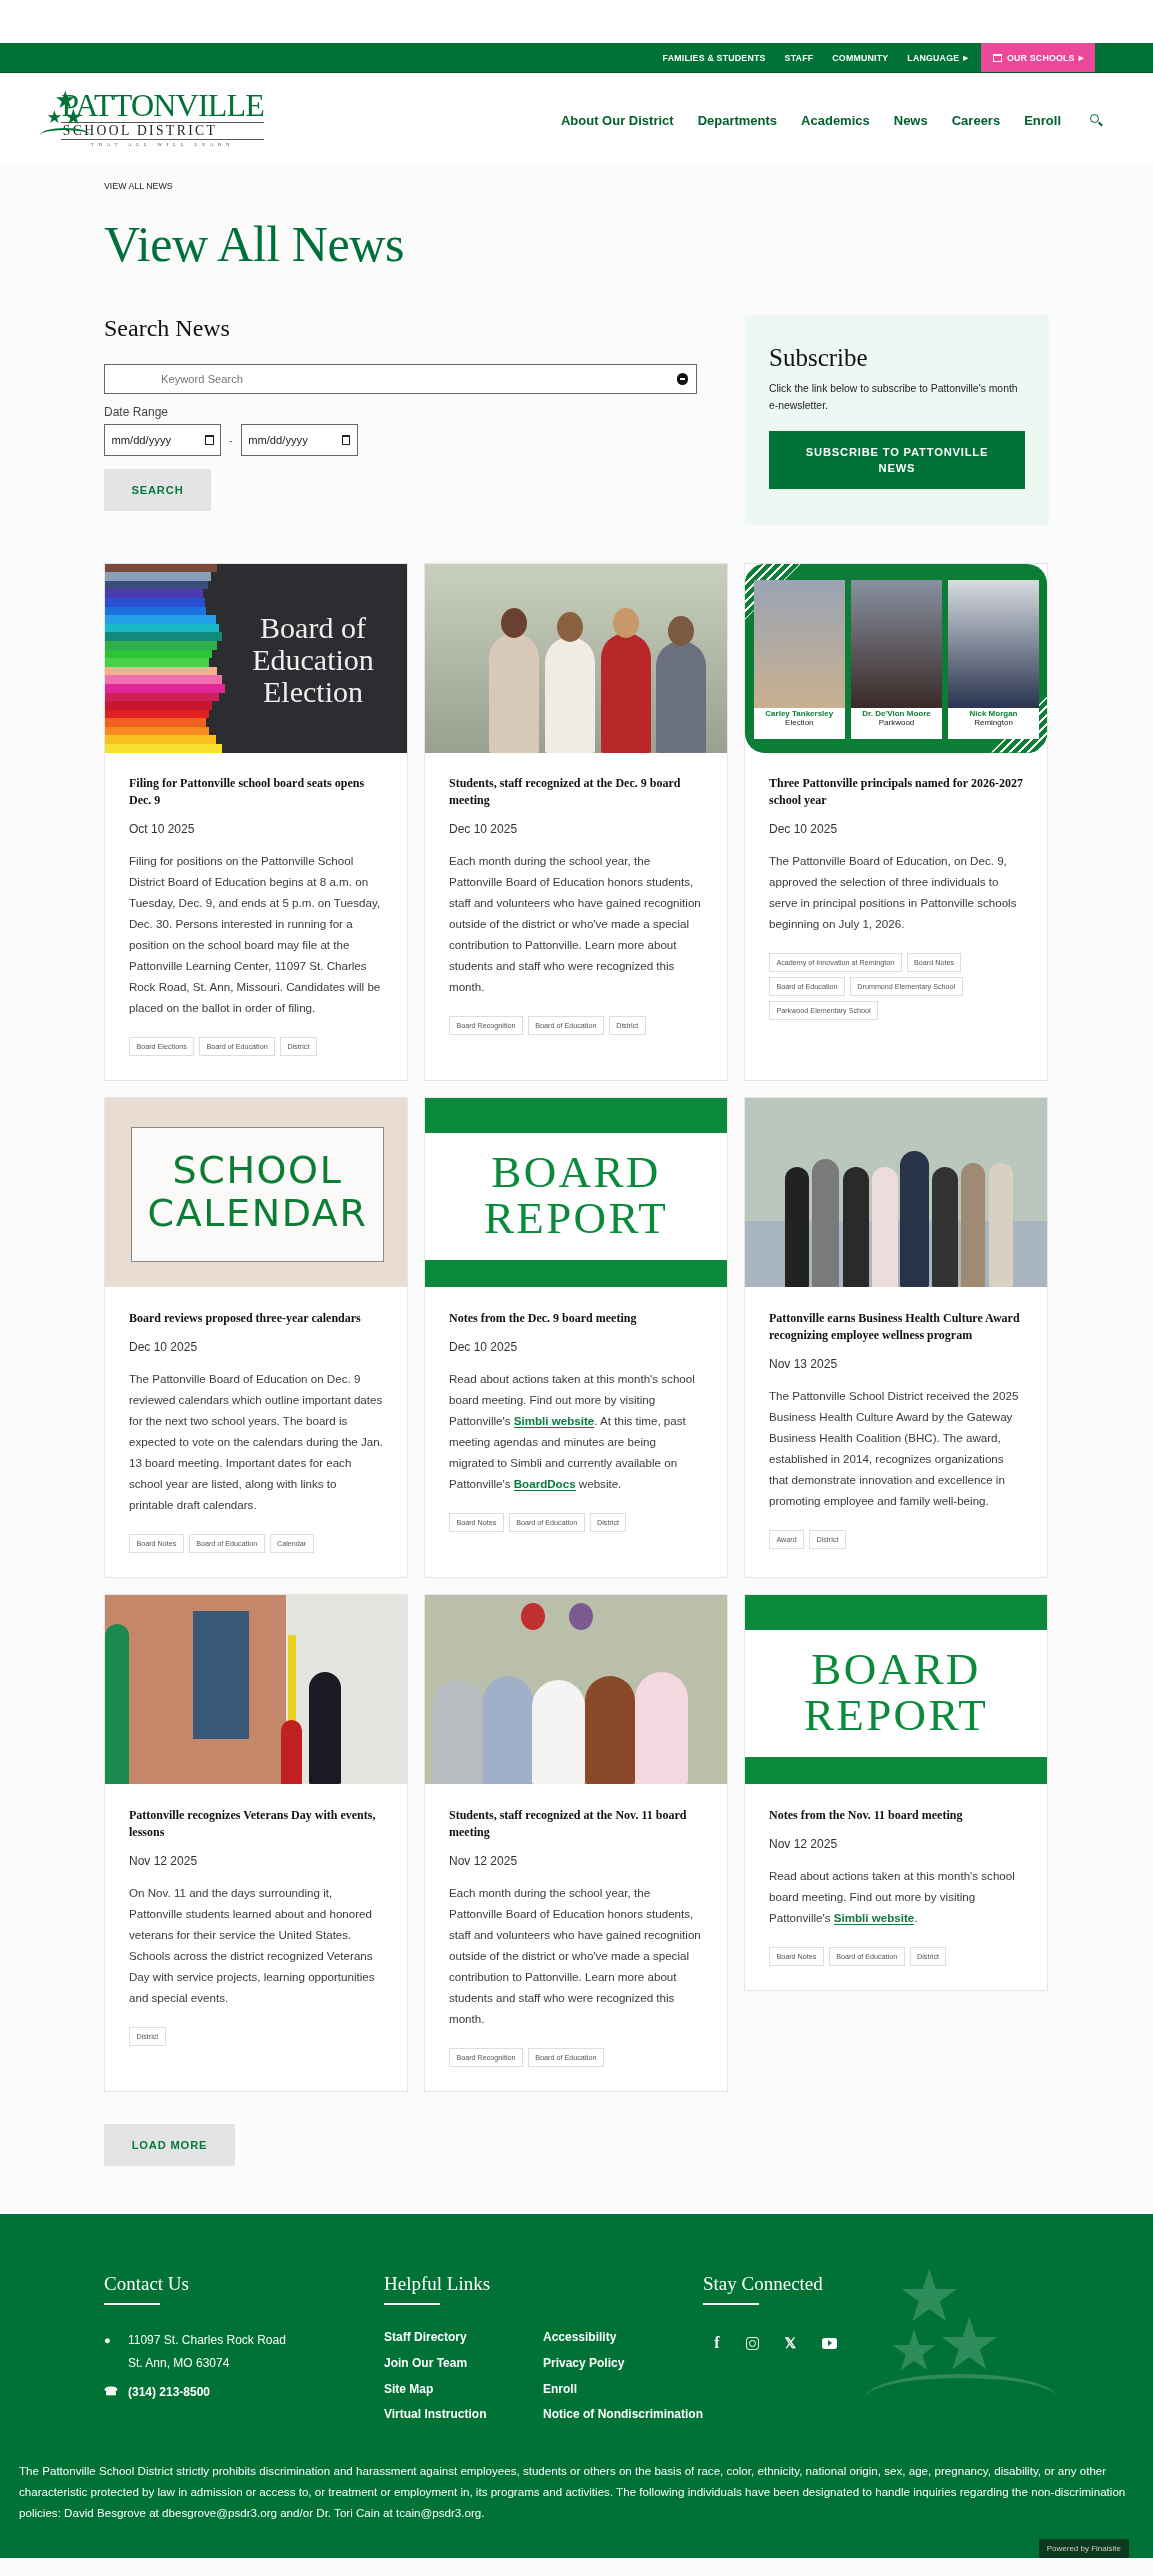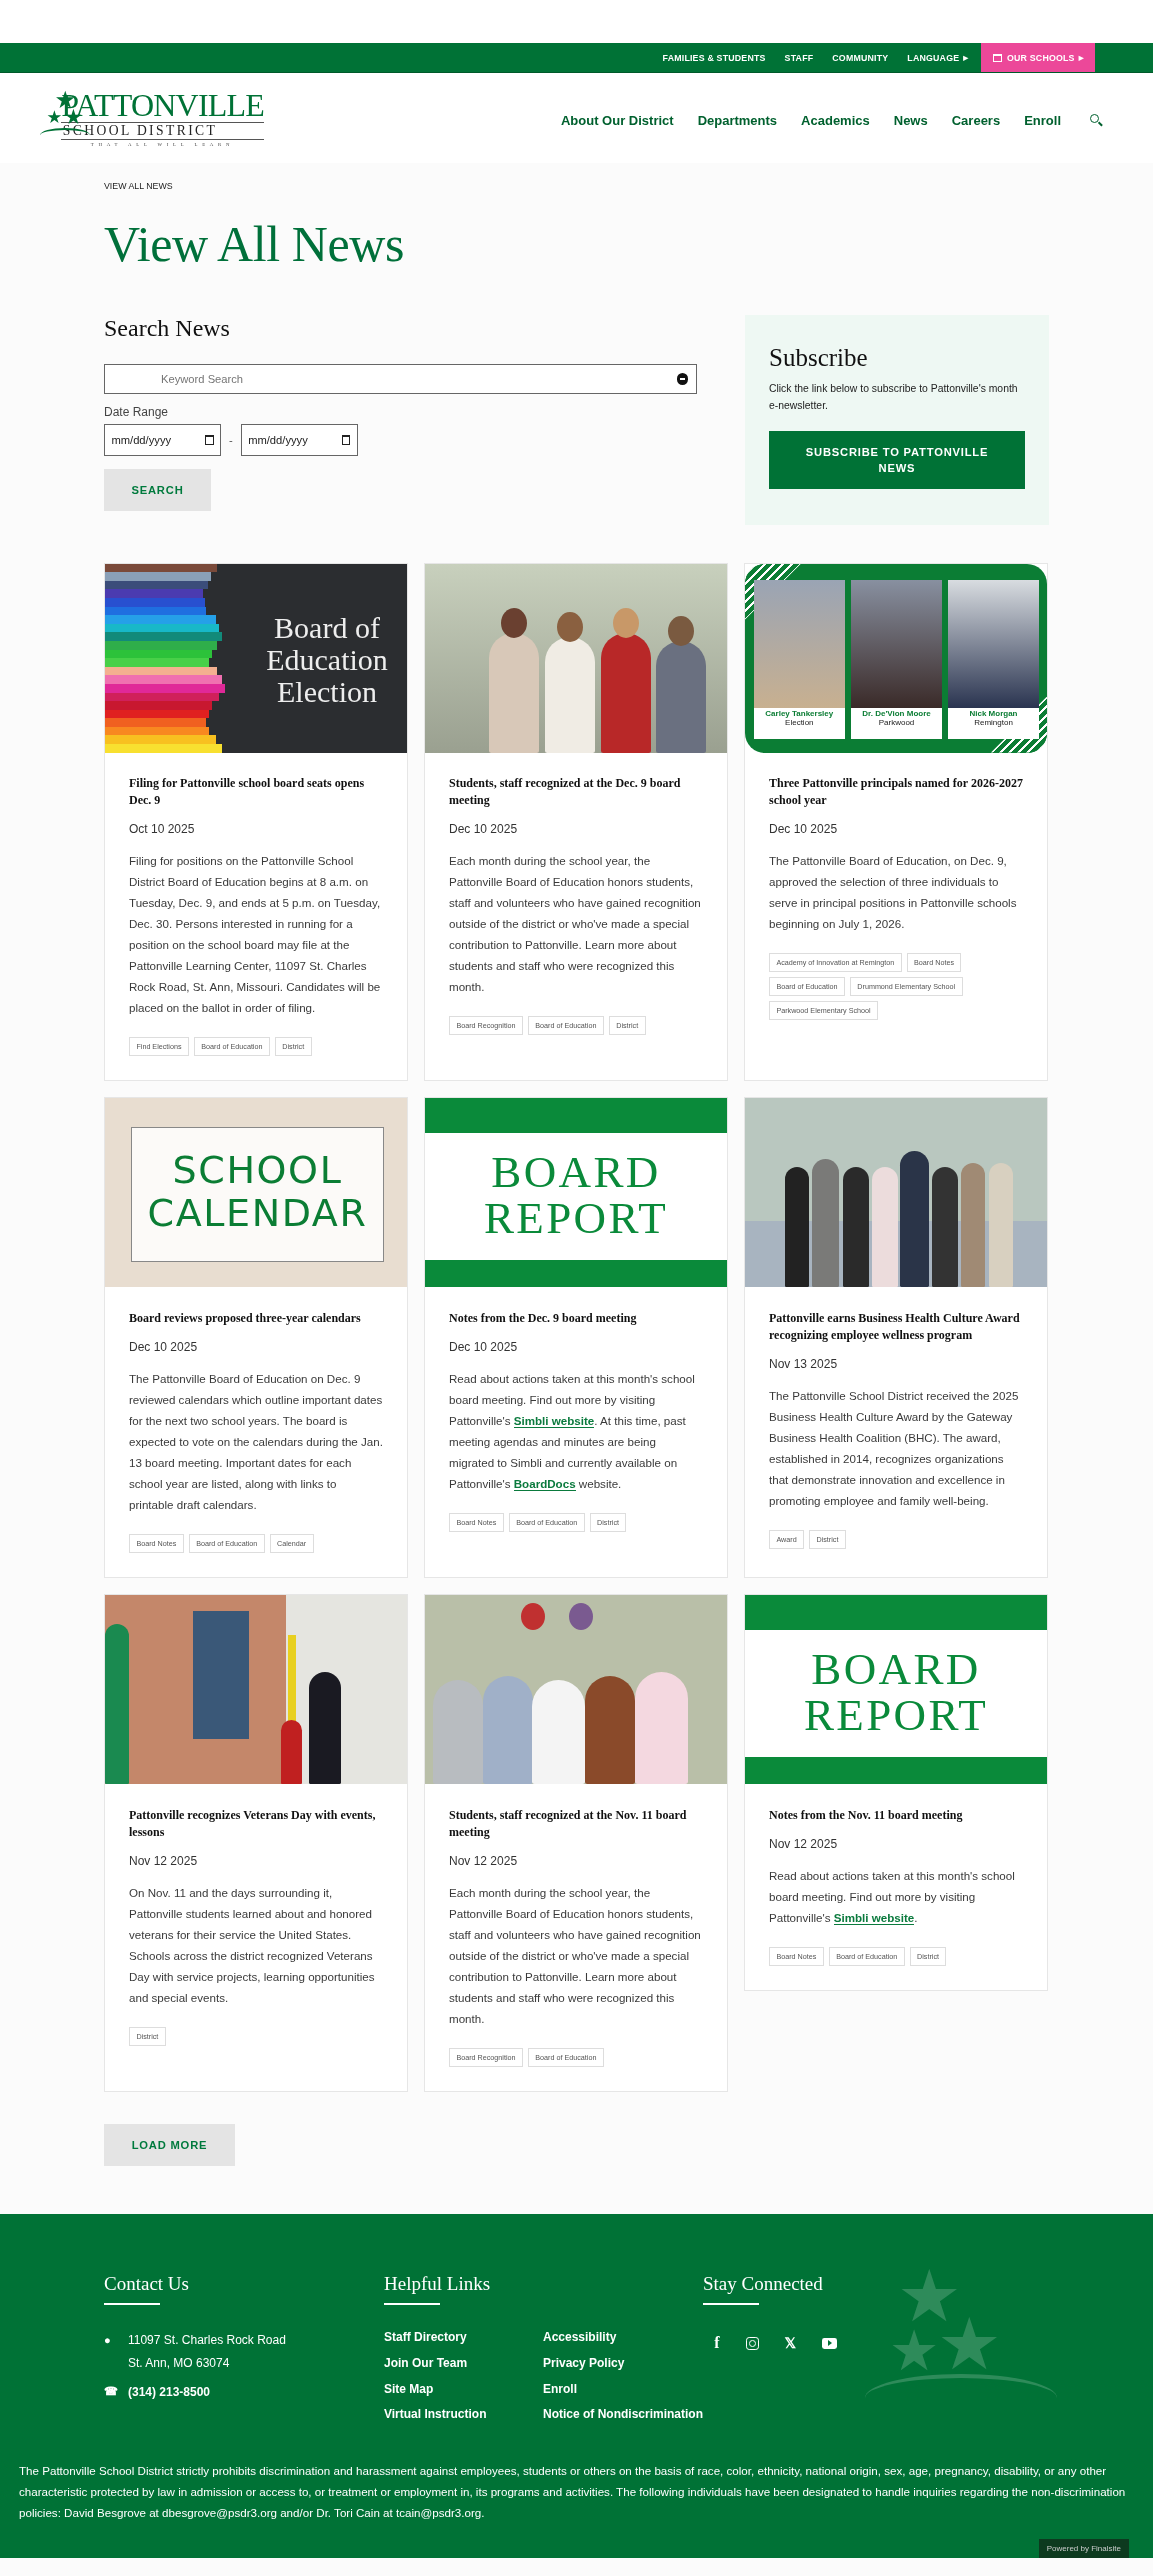--- a/index.html
+++ b/index.html
@@ -60,21 +60,21 @@
   .card-date { font-size: 12px; color: #333; margin-top: 13px; }
   .card-text { font-size: 11.6px; line-height: 21px; color: #3a3a3a; margin-top: 14.4px; }
   .card-text .link { color: #0a7a3d; font-weight: bold; border-bottom: 1.6px solid #0a7a3d; }
   .tags { display: flex; flex-wrap: wrap; gap: 5px; margin-top: 19px; }
   .tag { font-size: 7.2px; color: #555; border: 0.8px solid #ddd; padding: 4px 6.4px; background: #fff; }
 
   
   .img-election { background: #2b2d30; }
   .pencils { position: absolute; left: 0; top: 0; width: 120px; height: 100%; }
   .pencil { height: 8.6px; }
-  .img-election .txt { position: absolute; right: 0; top: 48px; text-align: center; font-family: "Liberation Serif", serif; color: #eee; font-size: 30px; line-height: 32px; }
+  .img-election .txt { position: absolute; right: 14px; top: 48px; text-align: center; font-family: "Liberation Serif", serif; color: #eee; font-size: 30px; line-height: 32px; }
   .img-photo { background: linear-gradient(#c8d0bd, #9aa090); }
   .person { position: absolute; bottom: 0; border-radius: 32px 32px 3.2px 3.2px; }
   .head { position: absolute; border-radius: 50%; background: #e8c4a8; }
   .img-principals { background: #0b7d34; border-radius: 20px; }
   .stripe-corner { position: absolute; width: 56px; height: 56px; background: repeating-linear-gradient(135deg, #fff 0 2.4px, #0b7d34 2.4px 6.4px); }
   .portrait { position: absolute; top: 16px; width: 91px; height: 159px; background: #fff; }
   .portrait .face { height: 128px; }
   .portrait .nm { font-size: 8px; color: #0b7d34; font-weight: bold; text-align: center; margin-top: 1.6px; }
   .portrait .sc { font-size: 8px; color: #222; text-align: center; }
   .img-calendar { background: #e8ddd0; }
@@ -216,21 +216,21 @@
             <div class="pencil" style="background:#f8c020;width:111px"></div>
             <div class="pencil" style="background:#f8e030;width:117px"></div>
         </div>
         <div class="txt" style="width:160px">Board of Education Election</div>
       </a>
       <div class="card-body">
         <a href="#" class="card-title" style="display:block">Filing for Pattonville school board seats opens Dec. 9</a>
         <div class="card-date">Oct 10 2025</div>
         <p class="card-text">Filing for positions on the Pattonville School District Board of Education begins at 8 a.m. on Tuesday, Dec. 9, and ends at 5 p.m. on Tuesday, Dec. 30. Persons interested in running for a position on the school board may file at the Pattonville Learning Center, 11097 St. Charles Rock Road, St. Ann, Missouri. Candidates will be placed on the ballot in order of filing.</p>
         <div class="tags">
-          <a href="#" class="tag">Find Elections</a>
+          <a href="#" class="tag">Board Elections</a>
           <a href="#" class="tag">Board of Education</a>
           <a href="#" class="tag">District</a>
         </div>
       </div>
     </div>
 
     <div class="card">
       <a href="#" class="card-img img-photo" style="display:block;">
         <div class="person" style="left:64px;width:50px;height:120px;background:#d8c8b8;"></div>
         <div class="head" style="left:76px;top:44px;width:26px;height:30px;background:#6a4030;"></div>

